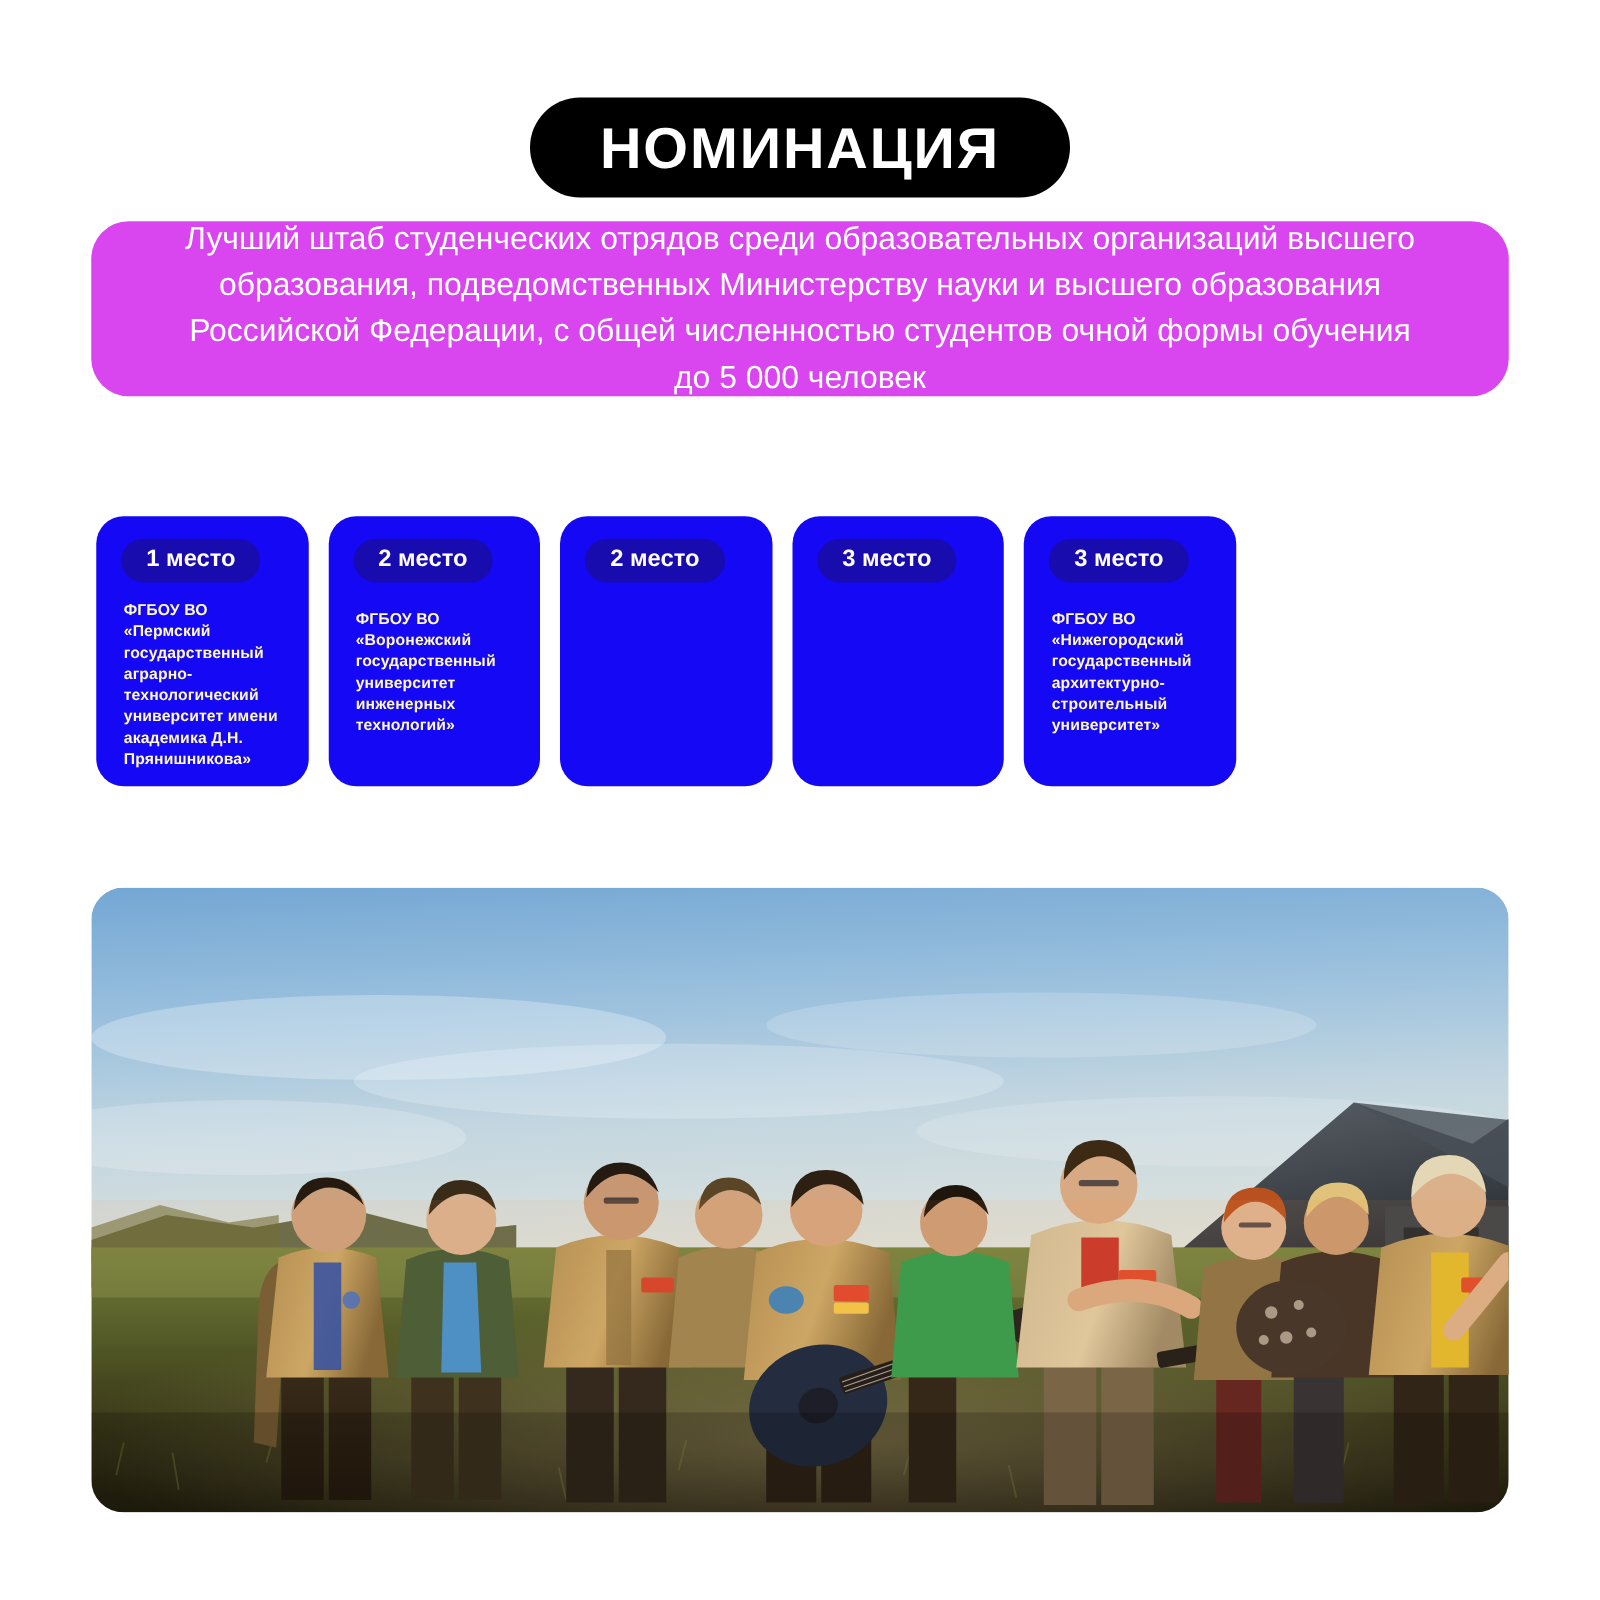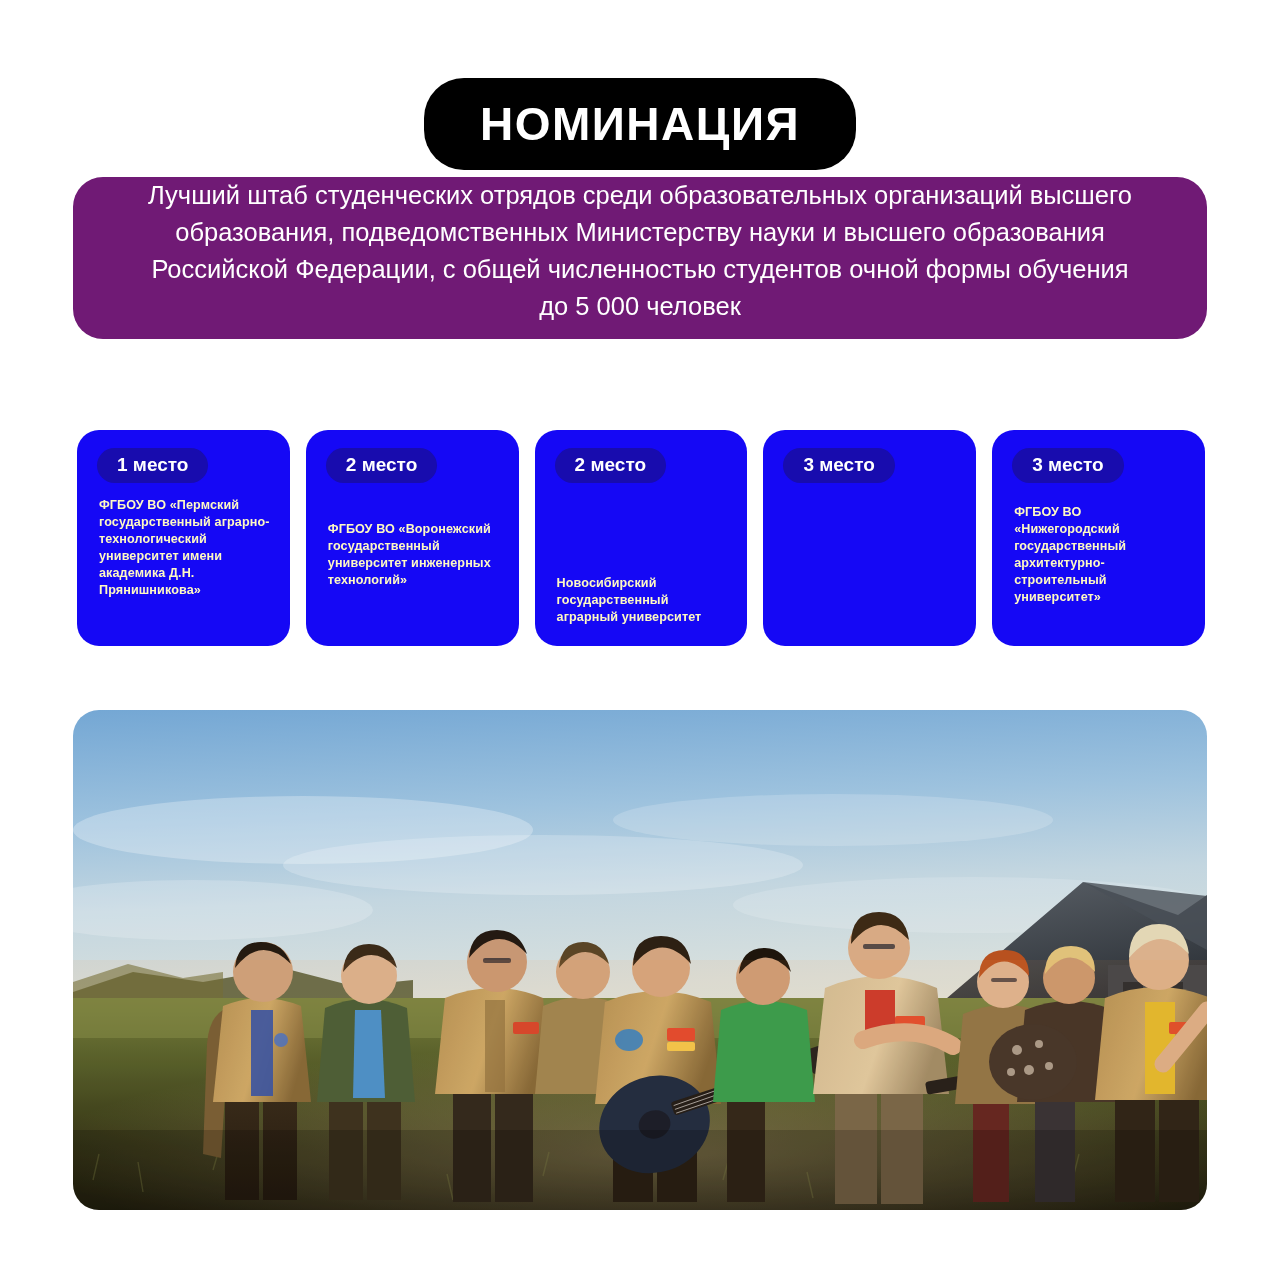--- a/index.html
+++ b/index.html
@@ -20,21 +20,21 @@
     position: relative;
     background: #ffffff;
   }
 
   
   .title-pill {
     position: absolute;
     left: 424px;
     top: 78px;
     width: 432px;
-    height: 92px;
+    height: 80px;
     background: #000000;
     border-radius: 40px;
     display: flex;
     align-items: center;
     justify-content: center;
   }
   .title-pill-text {
     color: #ffffff;
     font-size: 46px;
     font-weight: 700;
@@ -43,45 +43,45 @@
     text-transform: uppercase;
     font-family: "Liberation Sans", sans-serif;
   }
 
   
   .desc-panel {
     position: absolute;
     left: 73px;
     top: 177px;
     width: 1134px;
-    height: 162px;
-    background: #701a75;
+    height: 140px;
+    background: #d946ef;
     border-radius: 30px;
     display: flex;
-    align-items: flex-start;
+    align-items: center;
     justify-content: center;
     box-sizing: border-box;
     padding: 0 40px;
   }
   .desc-text {
     color: #ffffff;
     font-size: 25.5px;
     line-height: 37px;
     text-align: center;
     font-weight: 400;
     font-family: "Liberation Sans", sans-serif;
     max-width: 1000px;
   }
 
   
   .cards-row {
     position: absolute;
     left: 77px;
-    top: 430px;
-    width: 1128px;
+    top: 413px;
+    width: 912px;
     height: 216px;
     display: flex;
     gap: 16px;
   }
   .card {
     flex: 1 1 0;
     background: #1508F5;
     border-radius: 22px;
     position: relative;
     box-sizing: border-box;
@@ -163,23 +163,20 @@
         <span class="card-badge-text">2 место</span>
       </div>
       <div class="card-body align-center">
         <div class="card-text">ФГБОУ ВО «Воронежский государственный университет инженерных технологий»</div>
       </div>
     </div>
 
     <div class="card">
       <div class="card-badge">
         <span class="card-badge-text">2 место</span>
-      </div>
-      <div class="card-body">
-        <div class="card-text">Новосибирский государственный аграрный университет</div>
       </div>
     </div>
 
     <div class="card">
       <div class="card-badge">
         <span class="card-badge-text">3 место</span>
       </div>
     </div>
 
     <div class="card">

